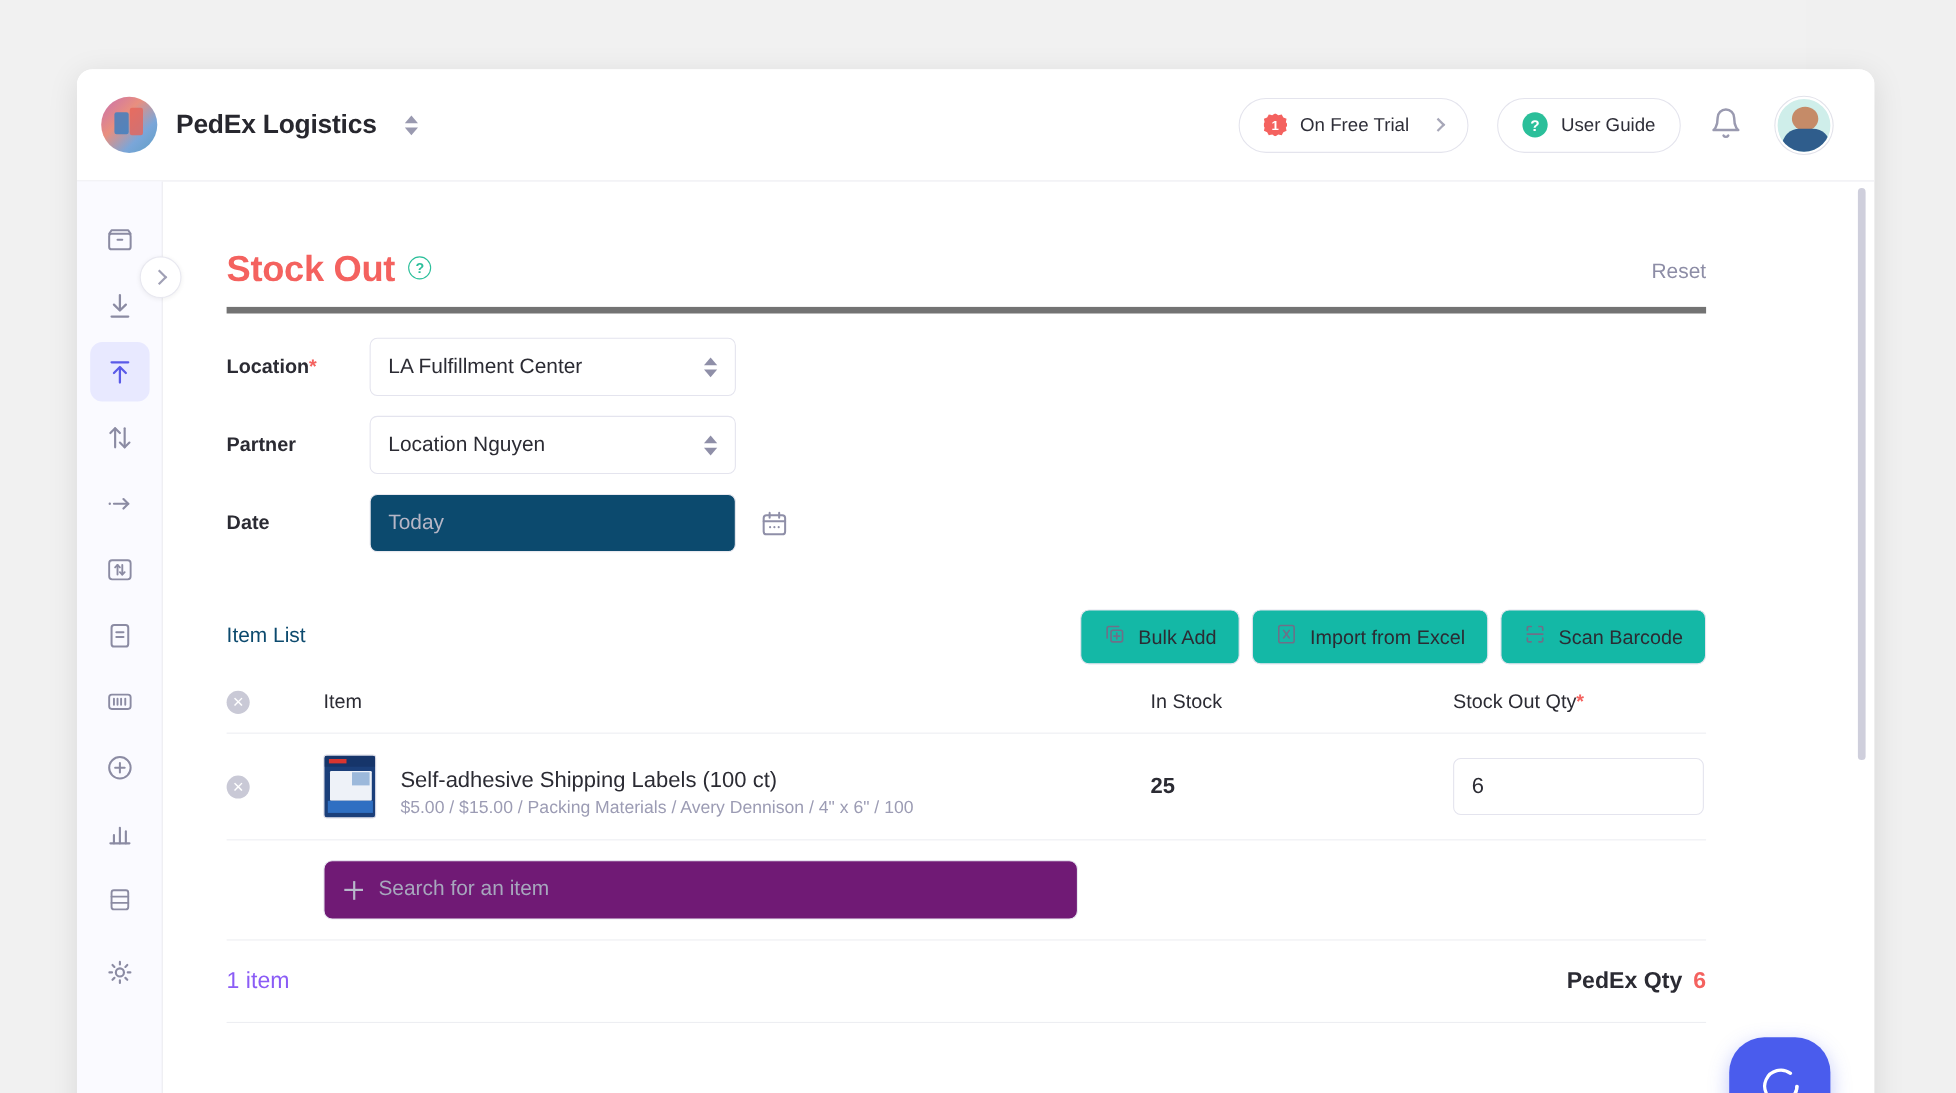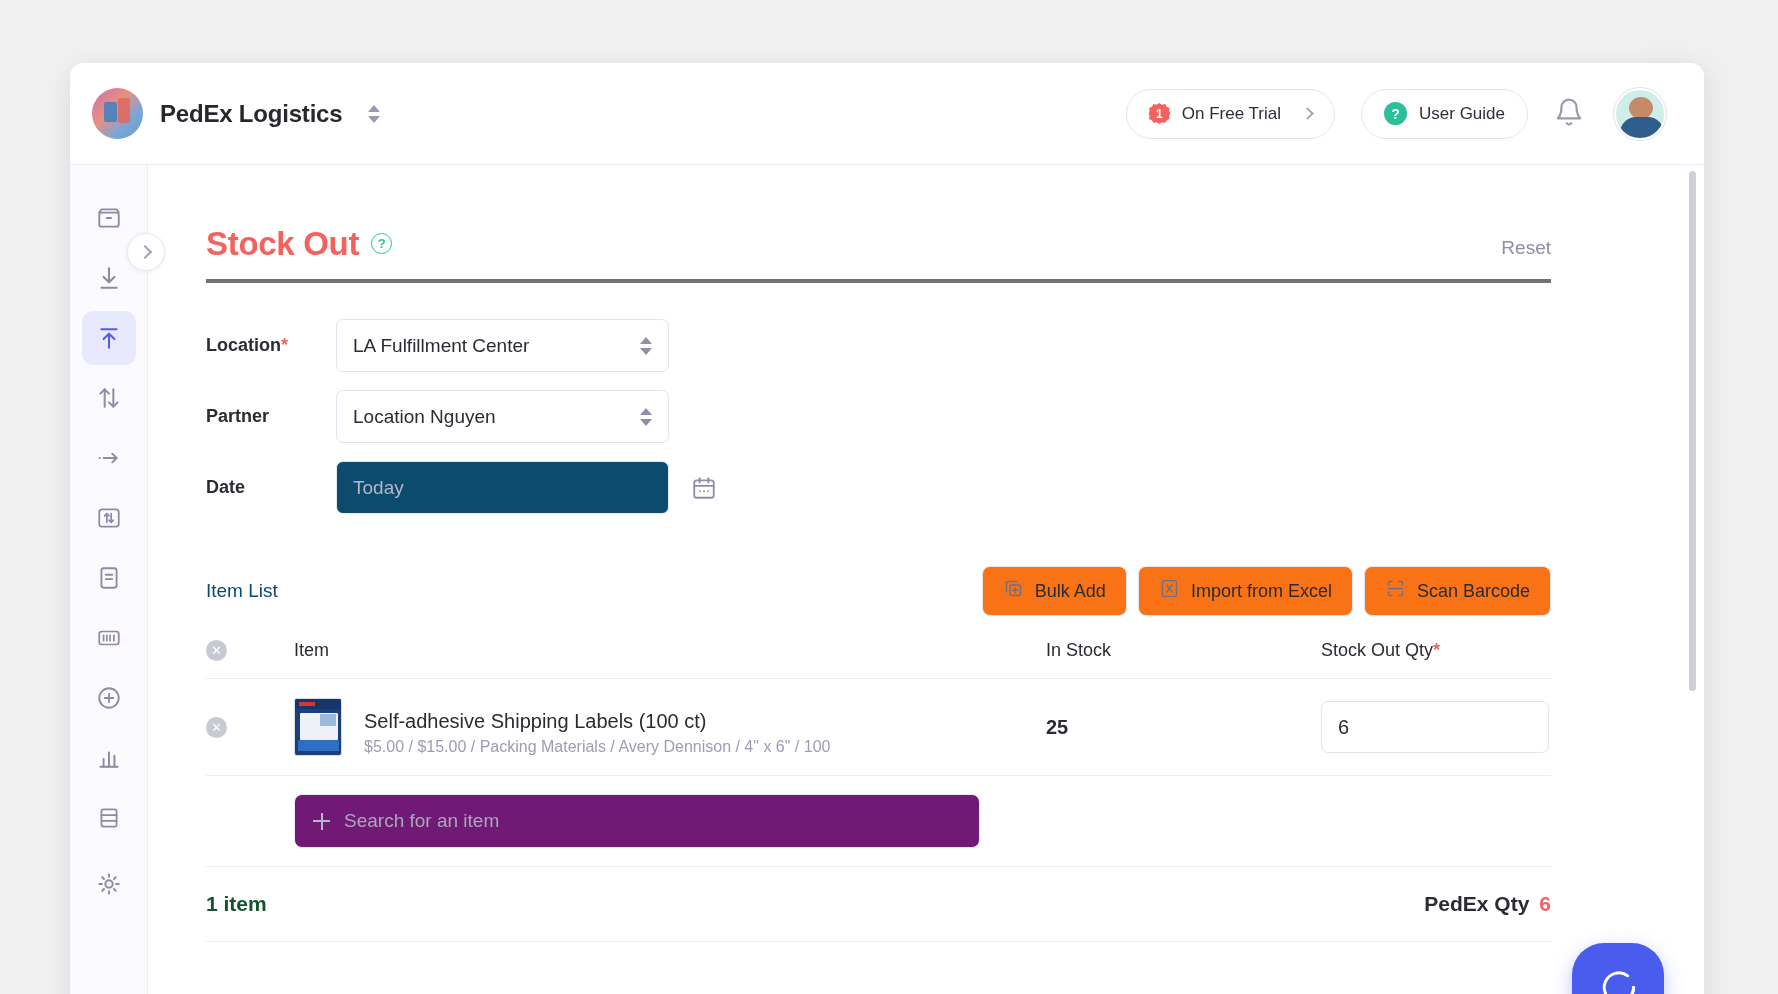--- a/index.html
+++ b/index.html
@@ -150,39 +150,39 @@
   
   .main {
     flex: 1; position: relative; overflow: hidden;
     padding: 60px 0 0 0;
   }
   .content { width: 1345px; margin-left: 58px; }
 
   .page-head {
     display: flex; align-items: flex-end; justify-content: space-between;
     padding-bottom: 16px;
-    border-bottom: 4px solid #737373;
+    border-bottom: 6px solid #737373;
   }
   .page-title-wrap { display: flex; align-items: center; gap: 12px; }
   .page-title {
     font-size: 33px; font-weight: 700; color: #f4625f; letter-spacing: -.3px;
   }
   .help-ring {
     width: 21px; height: 21px; border-radius: 50%;
     border: 1.6px solid #2bbf9a; color: #2bbf9a;
     font-size: 13px; font-weight: 700;
     display:flex; align-items:center; justify-content:center;
     cursor: pointer; margin-bottom: 2px;
   }
   .reset-link {
     font-size: 19px; color: #8d8da6; cursor: pointer; padding-bottom: 4px;
   }
 
   
-  .form { padding-top: 36px; }
+  .form { padding-top: 22px; }
   .form-row { display: flex; align-items: center; margin-bottom: 18px; }
   .form-label {
     width: 130px; flex: none;
     font-size: 18px; font-weight: 700; color: #2b2b33;
   }
   .req { color: #f4625f; font-weight: 700; }
   .select-box {
     position: relative; width: 333px; height: 53px;
     border: 1px solid #e4e4ee; border-radius: 7px;
     background: #fff; display: flex; align-items: center;
@@ -215,21 +215,21 @@
   .itemlist-bar {
     display: flex; align-items: center; justify-content: space-between;
     margin-top: 52px;
   }
   .itemlist-title { font-size: 19px; color: #0c4a6e; font-weight: 400; }
   .tool-btns { display: flex; gap: 11px; }
   .tool-btn {
     display: flex; align-items: center; gap: 11px;
     height: 50px; padding: 0 20px;
     border: 1px solid #e4e4ee; border-radius: 8px;
-    background: #f97316; cursor: pointer;
+    background: #14b8a6; cursor: pointer;
     font-size: 18px; color: #2b2b33;
   }
 
   
   .tbl { margin-top: 24px; }
   .tbl-head {
     display: flex; align-items: center;
     padding: 0 0 17px 0;
     border-bottom: 1px solid #edeef2;
   }
@@ -302,21 +302,21 @@
     content:""; position:absolute; background:#b8b8cb;
   }
   .plus-g::before { left:0; top:7.5px; width:17px; height:2px; }
   .plus-g::after { top:0; left:7.5px; height:17px; width:2px; }
 
   .tbl-foot {
     display: flex; align-items: center; justify-content: space-between;
     padding: 25px 0 25px 0;
     border-bottom: 1px solid #edeef2;
   }
-  .foot-count { font-size: 21px; font-weight: 700; color: #14532d; }
+  .foot-count { font-size: 21px; font-weight: 400; color: #8b5cf6; }
   .foot-total { font-size: 21px; font-weight: 700; color: #2b2b33; }
   .foot-total .tq { color: #f4625f; margin-left: 10px; }
 
   
   .vscroll {
     position: absolute; right: 8px; top: 6px;
     width: 7px; height: 520px;
     background: #cfcfdc; border-radius: 4px;
   }
 

